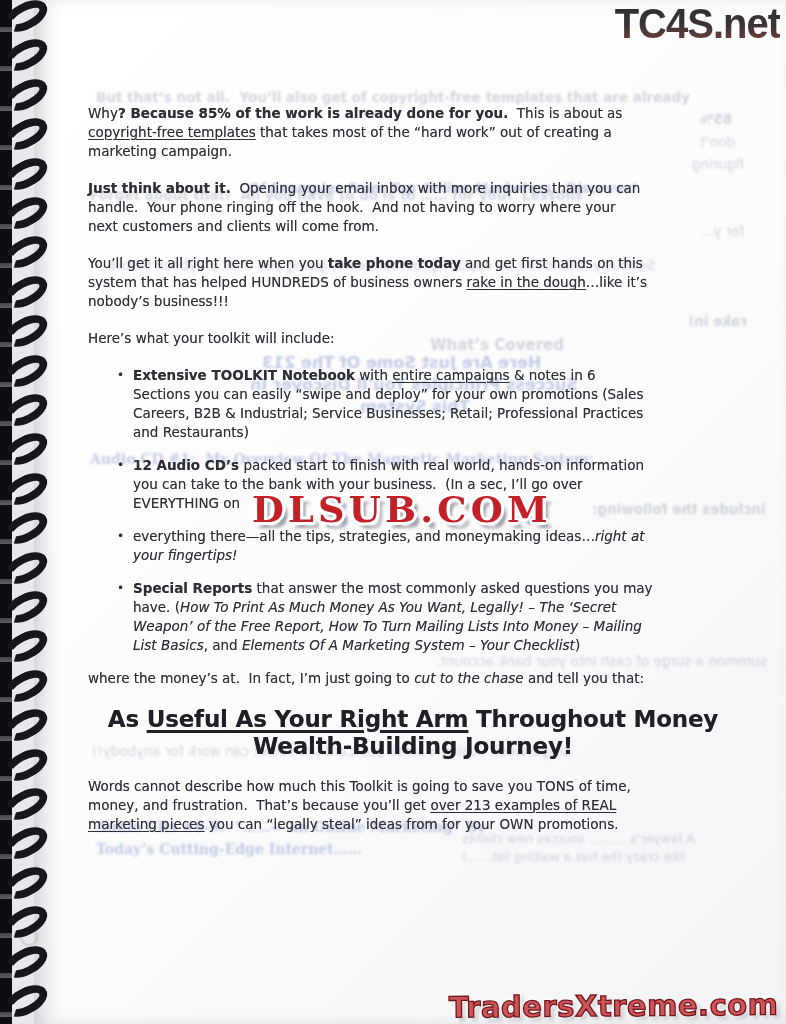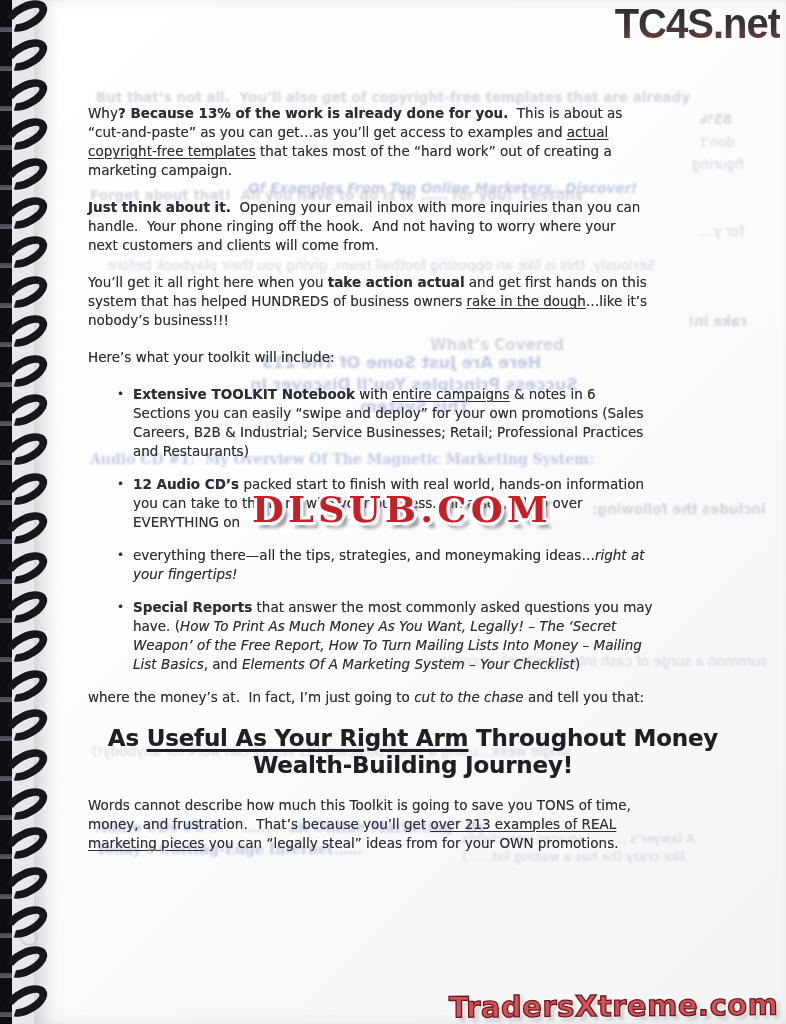--- a/index.html
+++ b/index.html
@@ -110,32 +110,31 @@
     <div class="bt blue b serif" style="left: 96px; top: 818px; font-size: 14px;">Audio CDs #6-9:  “……— an Online Marketing” By</div>
     <div class="bt blue b serif" style="left: 96px; top: 840px; font-size: 14px;">Today’s Cutting-Edge Internet……</div>
     <div class="bt gray m" style="left: 462px; top: 830px; font-size: 12.5px;">A lawyer’s ……… sources new clients</div>
     <div class="bt gray m" style="left: 462px; top: 848px; font-size: 12.5px;">like crazy (he has a waiting list……)</div>
   </div>
 
 <div class="tc4s">TC4S.net</div>
 
 <div class="content">
     <div class="para">
-      <span class="line"><span class="">Why</span><span class="b ">? Because 13% of the work is already done for you.</span><span class="">  This is about as</span></span>
-      <span class="line"><span class="">“cut-and-paste” as you can get…as you’ll get access to examples and </span><span class="u ">actual</span></span>
+      <span class="line"><span class="">Why</span><span class="b ">? Because 85% of the work is already done for you.</span><span class="">  This is about as</span></span>
       <span class="line"><span class="u ">copyright-free templates</span><span class=""> that takes most of the “hard work” out of creating a</span></span>
       <span class="line"><span class="">marketing campaign.</span></span>
     </div>
     <div class="para">
       <span class="line"><span class="b ">Just think about it.</span><span class="">  Opening your email inbox with more inquiries than you can</span></span>
       <span class="line"><span class="">handle.  Your phone ringing off the hook.  And not having to worry where your</span></span>
       <span class="line"><span class="">next customers and clients will come from.</span></span>
     </div>
     <div class="para">
-      <span class="line"><span class="">You’ll get it all right here when you </span><span class="b ">take action actual</span><span class=""> and get first hands on this</span></span>
+      <span class="line"><span class="">You’ll get it all right here when you </span><span class="b ">take phone today</span><span class=""> and get first hands on this</span></span>
       <span class="line"><span class="">system that has helped HUNDREDS of business owners </span><span class="u ">rake in the dough</span><span class="">…like it’s</span></span>
       <span class="line"><span class="">nobody’s business!!!</span></span>
     </div>
     <div class="para">
       <span class="line"><span class="">Here’s what your toolkit will include:</span></span>
     </div>
     <div class="bullet">
       <span class="marker">•</span>
       <span class="btext">
         <span class="line"><span class="b ">Extensive TOOLKIT Notebook</span><span class=""> with </span><span class="u ">entire campaigns</span><span class=""> &amp; notes in 6</span></span>

